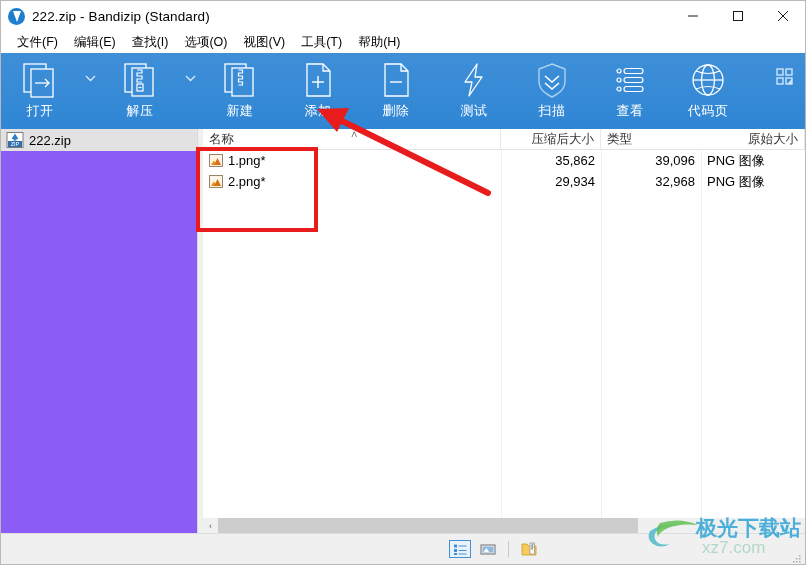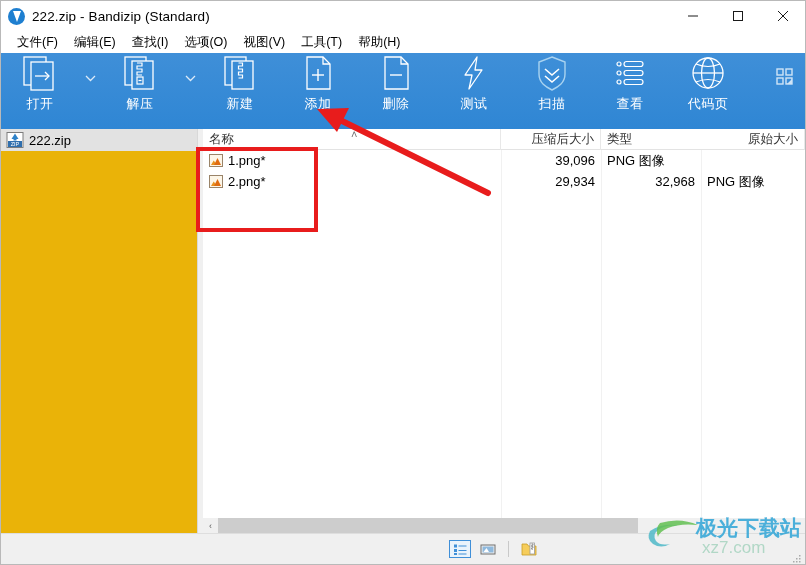--- a/index.html
+++ b/index.html
@@ -63,20 +63,21 @@
   
   .toolbar {
     position: absolute; left: 0; top: 52px; width: 804px; height: 76px;
     background: #3a8cd6;
     background: linear-gradient(180deg, #3f8fd8 0%, #2f86d4 100%);
     display: flex; align-items: flex-start;
   }
   .tb-btn {
     height: 76px; width: 78px;
     display: flex; flex-direction: column; align-items: center;
+    padding-top: 7px;
   }
   .tb-icon { height: 40px; display: flex; align-items: center; justify-content: center; }
   .tb-label {
     font-size: 13px; color: #ffffff; margin-top: 2px;
     letter-spacing: .5px; white-space: nowrap;
   }
   .tb-caret {
     width: 22px; height: 76px; display: flex; align-items: flex-start;
     justify-content: center; padding-top: 22px;
   }
@@ -86,21 +87,21 @@
     display: flex; align-items: center; justify-content: center;
   }
 
   
   .body-area {
     position: absolute; left: 0; top: 128px; width: 804px; height: 404px;
     background: #ffffff;
   }
   .tree-pane {
     position: absolute; left: 0; top: 0; width: 197px; height: 404px;
-    background: #eab308; border-right: 1px solid #d8d8d8;
+    background: #8b5cf6; border-right: 1px solid #d8d8d8;
   }
   .tree-row {
     height: 22px; display: flex; align-items: center;
     background: #e2e2e2;
     padding-left: 5px;
   }
   .tree-icon { width: 18px; height: 18px; margin-right: 5px; flex: none; position: relative; }
   .tree-label { font-size: 13px; color: #000000; }
 
   .splitter {
@@ -406,20 +407,21 @@
       <div class="vgrid" style="left:298px;"></div>
       <div class="vgrid" style="left:398px;"></div>
       <div class="vgrid" style="left:498px;"></div>
 
       <div class="rows">
         <div class="row">
           <div class="cell" style="width:298px;">
             <span class="file-icon"></span>
             <span>1.png*</span>
           </div>
+          <div class="cell right" style="width:100px;">35,862</div>
           <div class="cell right" style="width:100px;">39,096</div>
           <div class="cell" style="width:104px;">PNG 图像</div>
         </div>
         <div class="row">
           <div class="cell" style="width:298px;">
             <span class="file-icon"></span>
             <span>2.png*</span>
           </div>
           <div class="cell right" style="width:100px;">29,934</div>
           <div class="cell right" style="width:100px;">32,968</div>

